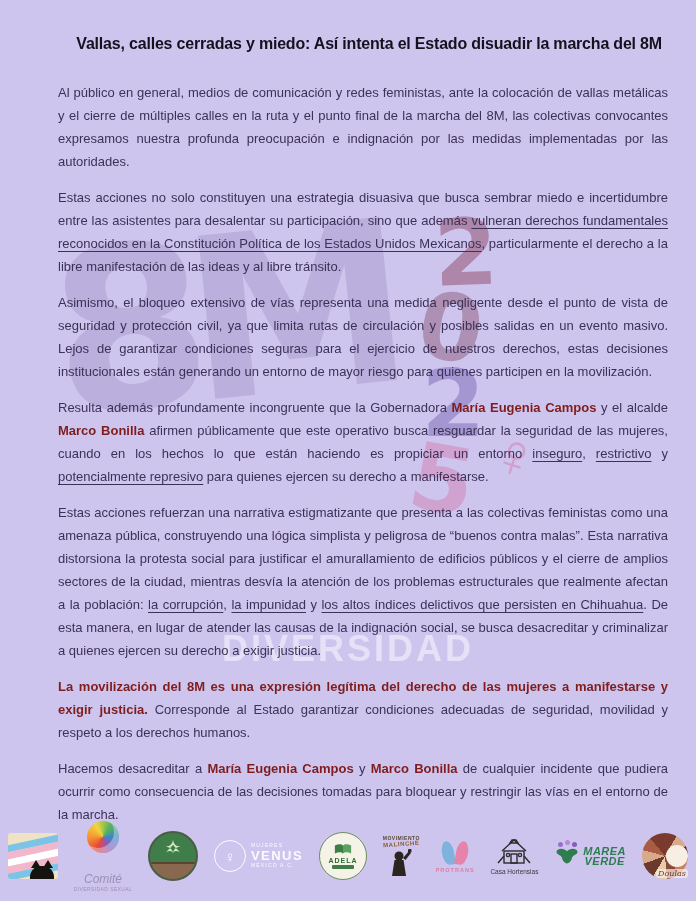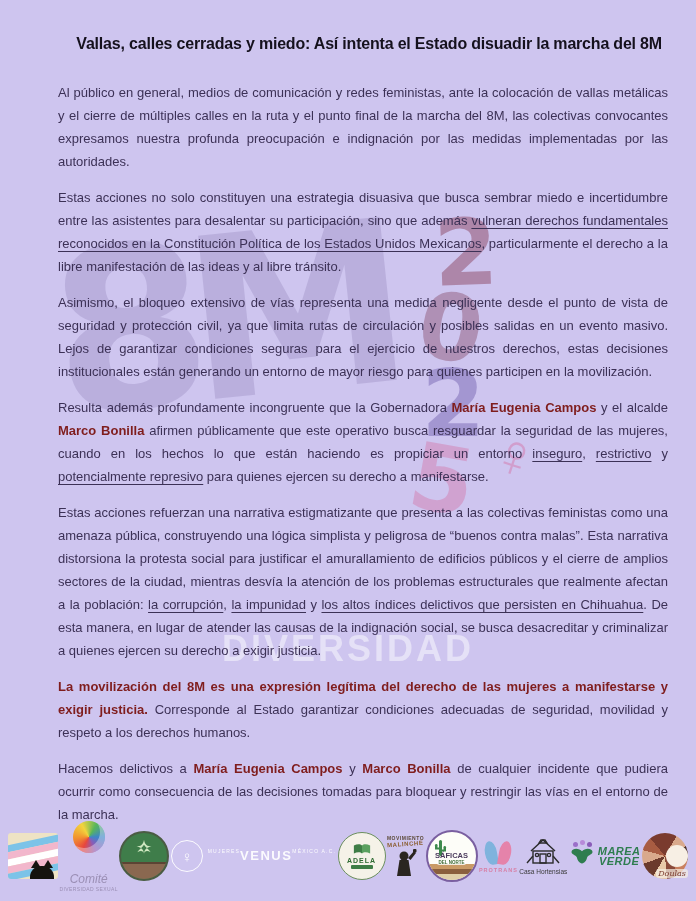--- a/index.html
+++ b/index.html
@@ -69,21 +69,21 @@
     box-shadow:inset -5px -5px 0 rgba(255,255,255,0.35);}
   .comite-script{font-size:12px;color:#9b8fb5;font-style:italic;margin-top:19px;}
   .tinytxt{font-size:5px;color:#9b8fb5;letter-spacing:0.4px;}
   
   .cann{width:46px;height:46px;border-radius:50%;position:relative;overflow:hidden;border:2px solid #4a5c43;background:#3f7d4a;display:flex;align-items:flex-start;justify-content:center;}
   .cann-bottom{position:absolute;bottom:0;left:0;right:0;height:15px;background:#8a6850;border-top:2px solid #5c4434;}
   .cann svg{margin-top:5px;}
   
   .lg-venus{flex-direction:row;gap:5px;color:rgba(255,255,255,0.92);}
   .venus-circle{width:30px;height:30px;border:1.5px solid rgba(255,255,255,0.92);border-radius:50%;display:flex;align-items:center;justify-content:center;font-size:15px;flex:none;}
-  .venus-text{display:flex;flex-direction:row;align-items:flex-start;line-height:1.1;}
+  .venus-text{display:flex;flex-direction:column;align-items:flex-start;line-height:1.1;}
   .v-top,.v-sub{font-size:5px;letter-spacing:1.2px;}
   .v-main{font-size:13px;font-weight:700;letter-spacing:1.5px;}
   
   .adela-circle{width:46px;height:46px;border-radius:50%;background:#f5f2e8;border:1.5px solid #6b8f5e;display:flex;flex-direction:column;align-items:center;justify-content:center;gap:1px;}
   .adela-name{font-size:7px;font-weight:800;color:#2f6b33;letter-spacing:1px;}
   .adela-bar{width:22px;height:4px;background:#3e7d46;border-radius:1px;}
   
   .mal-top{font-size:5px;font-weight:700;letter-spacing:0.5px;color:#5c4a38;}
   .mal-name{font-size:6px;font-weight:800;color:#8a5c2e;letter-spacing:0.6px;transform:rotate(-4deg);}
   
@@ -127,21 +127,21 @@
 
 <div class="content">
   <h1 class="title">Vallas, calles cerradas y miedo: Así intenta el Estado disuadir la marcha del 8M</h1>
   <div>
       <p class="para"><span>Al público en general, medios de comunicación y redes feministas, ante la colocación de vallas metálicas y el cierre de múltiples calles en la ruta y el punto final de la marcha del 8M, las colectivas convocantes expresamos nuestra profunda preocupación e indignación por las medidas implementadas por las autoridades.</span></p>
       <p class="para"><span>Estas acciones no solo constituyen una estrategia disuasiva que busca sembrar miedo e incertidumbre entre las asistentes para desalentar su participación, sino que además </span><span class="u">vulneran derechos fundamentales reconocidos en la Constitución Política de los Estados Unidos Mexicanos</span><span>, particularmente el derecho a la libre manifestación de las ideas y al libre tránsito.</span></p>
       <p class="para"><span>Asimismo, el bloqueo extensivo de vías representa una medida negligente desde el punto de vista de seguridad y protección civil, ya que limita rutas de circulación y posibles salidas en un evento masivo. Lejos de garantizar condiciones seguras para el ejercicio de nuestros derechos, estas decisiones institucionales están generando un entorno de mayor riesgo para quienes participen en la movilización.</span></p>
       <p class="para"><span>Resulta además profundamente incongruente que la Gobernadora </span><span class="b">María Eugenia Campos</span><span> y el alcalde </span><span class="b">Marco Bonilla</span><span> afirmen públicamente que este operativo busca resguardar la seguridad de las mujeres, cuando en los hechos lo que están haciendo es propiciar un entorno </span><span class="u">inseguro</span><span>, </span><span class="u">restrictivo</span><span> y </span><span class="u">potencialmente represivo</span><span> para quienes ejercen su derecho a manifestarse.</span></p>
       <p class="para"><span>Estas acciones refuerzan una narrativa estigmatizante que presenta a las colectivas feministas como una amenaza pública, construyendo una lógica simplista y peligrosa de “buenos contra malas”. Esta narrativa distorsiona la protesta social para justificar el amurallamiento de edificios públicos y el cierre de amplios sectores de la ciudad, mientras desvía la atención de los problemas estructurales que realmente afectan a la población: </span><span class="u">la corrupción</span><span>, </span><span class="u">la impunidad</span><span> y </span><span class="u">los altos índices delictivos que persisten en Chihuahua</span><span>. De esta manera, en lugar de atender las causas de la indignación social, se busca desacreditar y criminalizar a quienes ejercen su derecho a exigir justicia.</span></p>
       <p class="para"><span class="b">La movilización del 8M es una expresión legítima del derecho de las mujeres a manifestarse y exigir justicia.</span><span> Corresponde al Estado garantizar condiciones adecuadas de seguridad, movilidad y respeto a los derechos humanos.</span></p>
-      <p class="para"><span>Hacemos delictivos a </span><span class="b">María Eugenia Campos</span><span> y </span><span class="b">Marco Bonilla</span><span> de cualquier incidente que pudiera ocurrir como consecuencia de las decisiones tomadas para bloquear y restringir las vías en el entorno de la marcha.</span></p>
+      <p class="para"><span>Hacemos desacreditar a </span><span class="b">María Eugenia Campos</span><span> y </span><span class="b">Marco Bonilla</span><span> de cualquier incidente que pudiera ocurrir como consecuencia de las decisiones tomadas para bloquear y restringir las vías en el entorno de la marcha.</span></p>
     </div>
 </div>
 
 <div class="logos">
 
   <div class="logo">
     <div class="trans-card">
       <div class="trans-stripes">
         <div class="ts1"></div>
           <div class="ts2"></div>
@@ -192,34 +192,20 @@
     <div class="mal-top">MOVIMIENTO</div>
     <div class="mal-name">MALINCHE</div>
     <svg width="26" height="30" viewBox="0 0 24 30">
       <circle cx="10" cy="9" r="4.5" fill="#2a2520"></circle>
       <path d="M5.5 13 L14.5 13 L17 29 L3 29 Z" fill="#2a2520"></path>
       <path d="M14 11 L20 4 L22 6 L16.5 13 Z" fill="#2a2520"></path>
       <rect x="19" y="2" width="3.5" height="3.5" rx="1" fill="#2a2520"></rect>
     </svg>
   </div>
 
-  <div class="logo">
-    <div class="saf-circle">
-      <svg class="saf-cactus" width="13" height="18" viewBox="0 0 13 18">
-        <rect x="5" y="1" width="3" height="16" rx="1.5" fill="#3e8a4e"></rect>
-        <rect x="1" y="5" width="2.5" height="5" rx="1.2" fill="#3e8a4e"></rect>
-        <rect x="1" y="8.5" width="5" height="2" fill="#3e8a4e"></rect>
-        <rect x="9.5" y="7" width="2.5" height="5" rx="1.2" fill="#3e8a4e"></rect>
-        <rect x="7" y="10.5" width="5" height="2" fill="#3e8a4e"></rect>
-      </svg>
-      <div class="saf-name">SÁFICAS</div>
-      <div class="saf-sub">DEL NORTE</div>
-      <div class="saf-waves"></div>
-    </div>
-  </div>
 
   <div class="logo">
     <div class="pro-shapes">
       <div class="pro-b"></div>
       <div class="pro-p"></div>
     </div>
     <div class="pro-label">PROTRANS</div>
   </div>
 
   <div class="logo">

